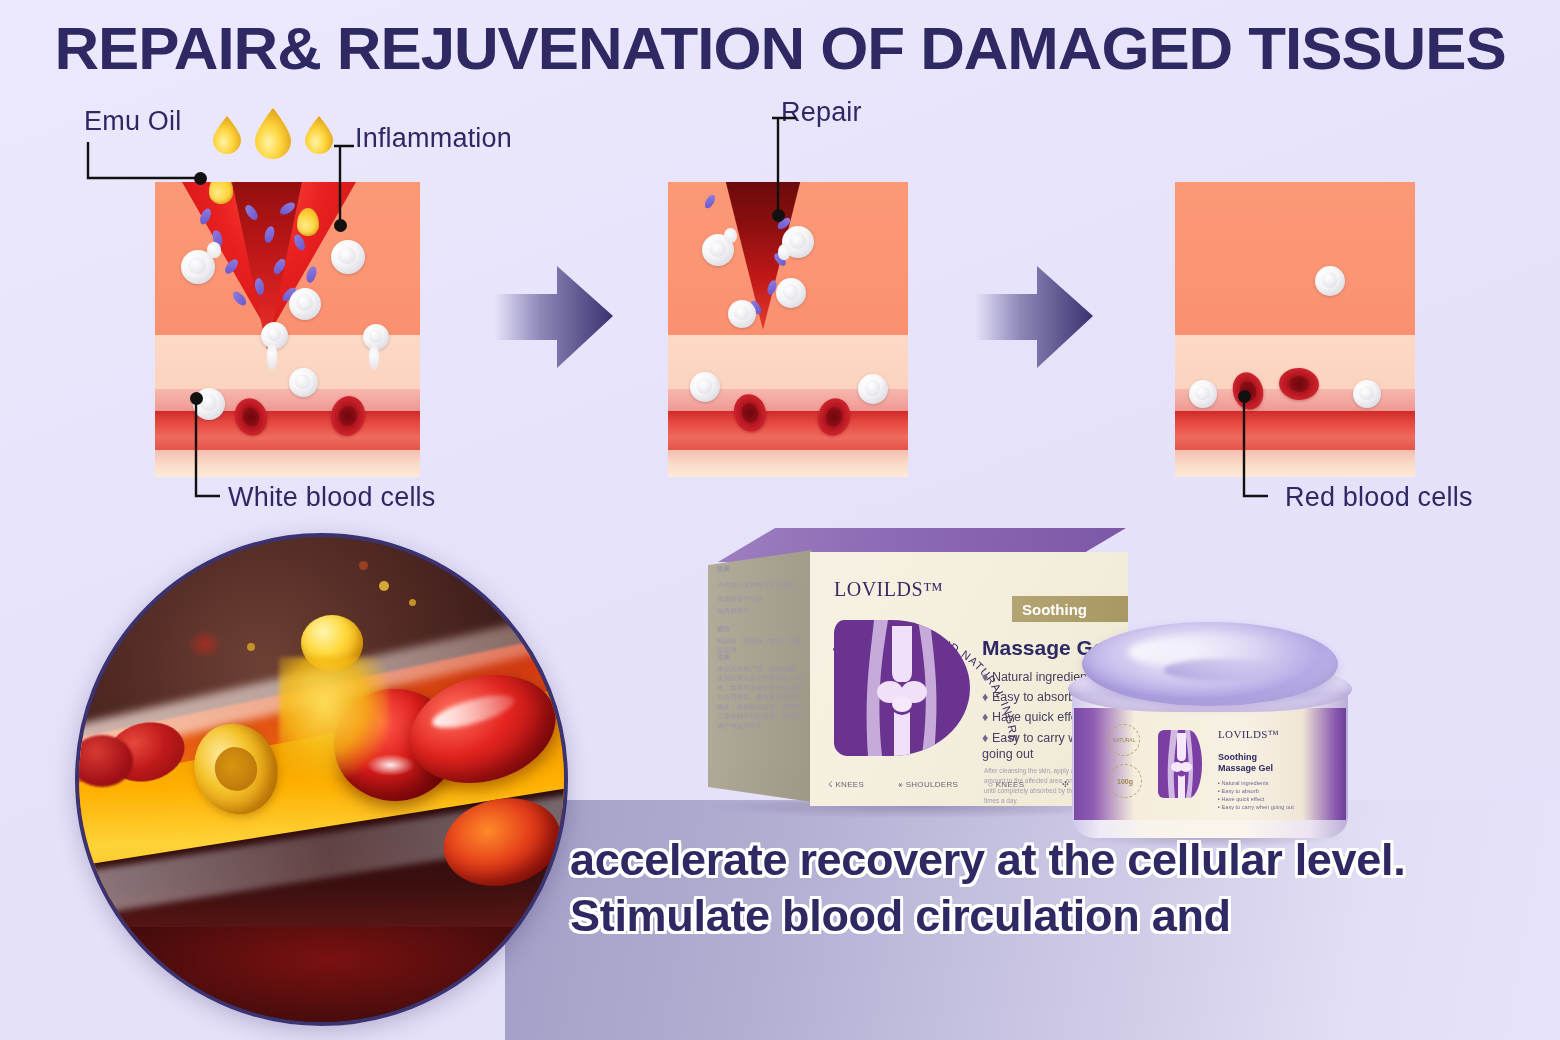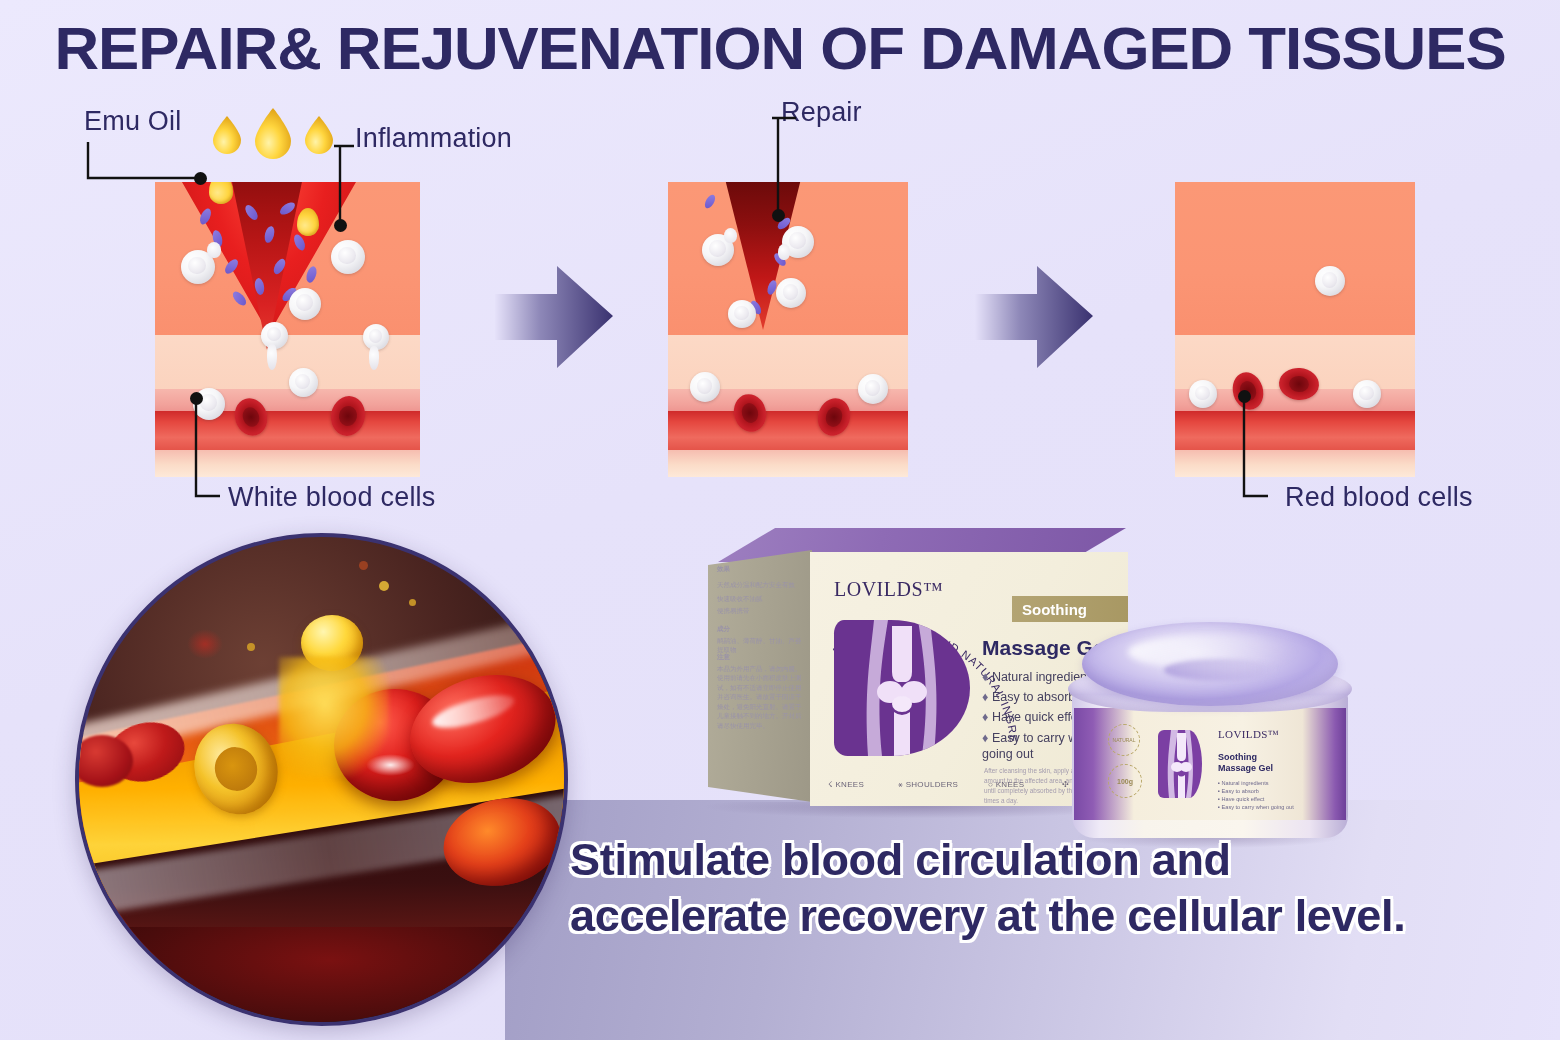--- a/index.html
+++ b/index.html
@@ -518,17 +518,17 @@
     <div class="jar-rim"></div>
     <div class="jar-gel">
       <div style="position:absolute;left:18%;top:16%;width:64%;height:40%;border-radius:50%;
         background:linear-gradient(120deg,rgba(255,255,255,.85),rgba(185,170,230,.25));filter:blur(3px);"></div>
       <div style="position:absolute;left:32%;top:44%;width:44%;height:26%;border-radius:50%;
         background:linear-gradient(90deg,rgba(150,130,210,.55),rgba(210,200,240,.15));filter:blur(2px);"></div>
     </div>
   </div>
 
   <div class="caption">
+    <div>accelerate recovery at the cellular level.</div>
     <div>Stimulate blood circulation and</div>
-    <div>accelerate recovery at the cellular level.</div>
   </div>
 
 </div>
 
 </body></html>

